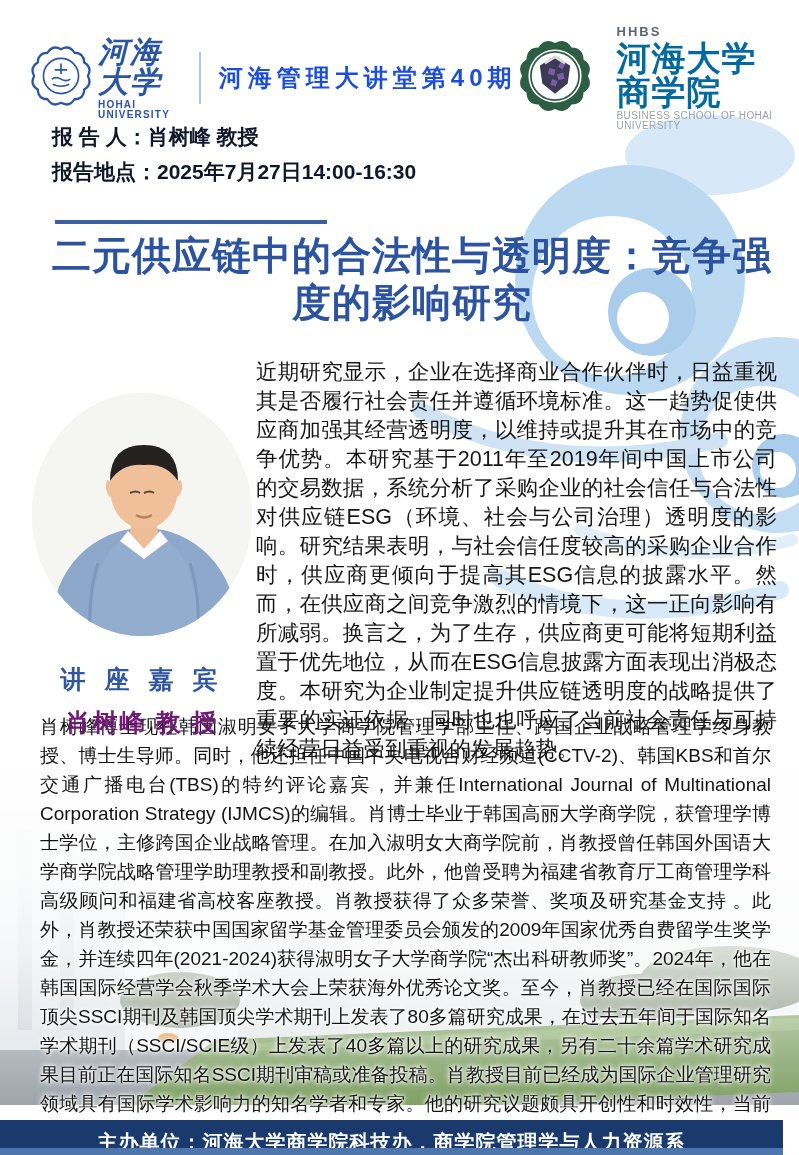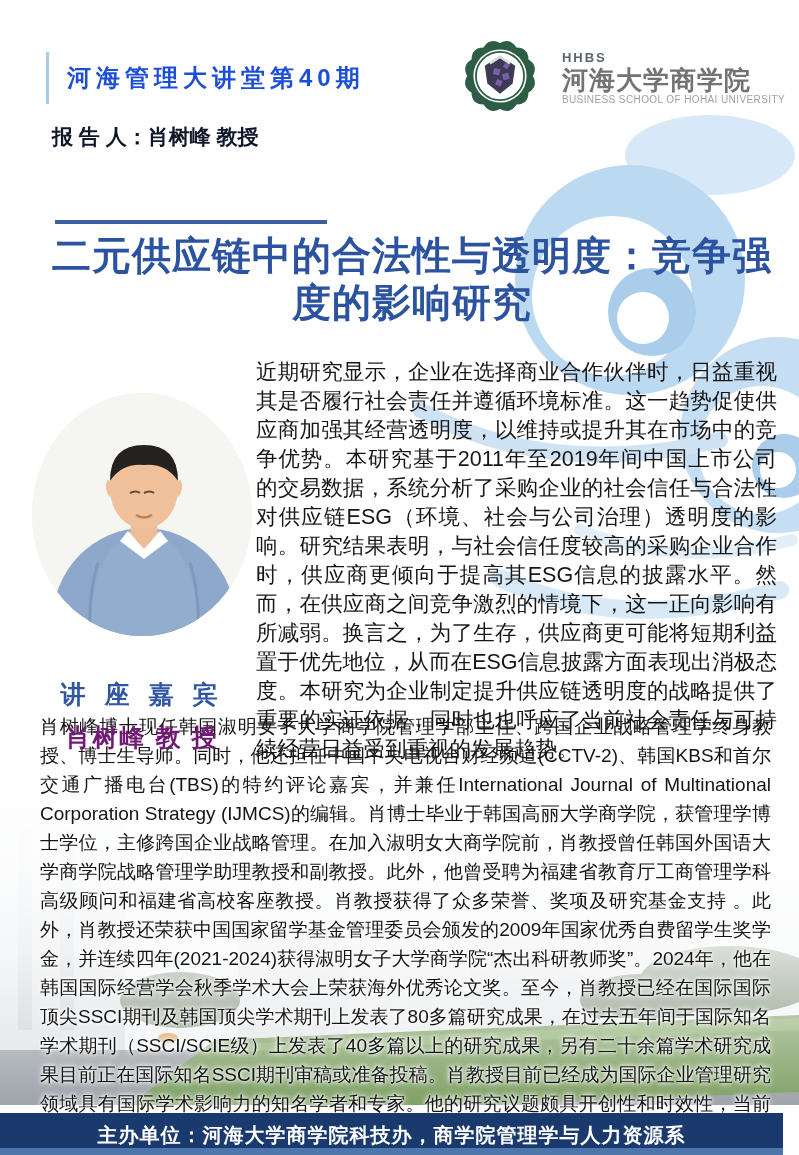--- a/index.html
+++ b/index.html
@@ -11,48 +11,48 @@
   .header{position:absolute;top:36px;left:30px;right:14px;height:84px;display:flex;align-items:center;z-index:5;}
   .uni-logo{display:flex;align-items:center;gap:6px;}
   .uni-text{display:flex;flex-direction:column;line-height:1;}
   .uni-cn{font-family:"DejaVu Serif",serif;font-style:italic;font-weight:bold;font-size:30px;color:#2b55a5;letter-spacing:2px;}
   .uni-en{font-size:10px;font-weight:bold;color:#2b55a5;letter-spacing:1.2px;margin-top:3px;}
   .hdr-divider{width:3px;height:52px;background:#a8cbe9;margin:0 18px 0 16px;}
   .series-title{font-size:24px;font-weight:bold;color:#1d4ed8;letter-spacing:5px;white-space:nowrap;}
   .school-logo{display:flex;align-items:center;gap:24px;margin-left:auto;}
   .school-text{display:flex;flex-direction:column;line-height:1;}
   .school-abbr{font-size:13px;font-weight:bold;color:#5c6670;letter-spacing:2px;}
-  .school-cn{font-size:26px;font-weight:bold;color:#737373;margin:3px 0 2px 0;letter-spacing:1px;}
+  .school-cn{font-size:34px;font-weight:bold;color:#0369a1;margin:3px 0 2px 0;letter-spacing:1px;}
   .school-en{font-size:10px;color:#9aa2aa;letter-spacing:.4px;}
 
   
   .info{position:absolute;top:119px;left:52px;z-index:5;}
   .info-row{font-size:21px;font-weight:bold;color:#0f172a;line-height:35px;white-space:pre;}
 
   .rule{position:absolute;top:220px;left:55px;width:272px;height:4px;background:#3c5f9e;z-index:5;}
 
   
   .lecture-title{position:absolute;top:233px;left:36px;width:752px;font-size:39px;line-height:1.2;
                  font-weight:bold;color:#2b53a0;letter-spacing:1px;z-index:5;text-align:center;}
 
   
   .content{position:absolute;top:330px;left:28px;right:22px;display:flex;z-index:5;}
   .left-col{width:228px;flex:0 0 228px;display:flex;flex-direction:column;align-items:center;}
   .photo-wrap{margin-top:63px;width:220px;height:243px;border-radius:50%;overflow:hidden;background:#f4f4f1;}
-  .caption1{margin-top:42px;font-size:25px;font-weight:bold;color:#2f55a3;letter-spacing:6px;}
+  .caption1{margin-top:27px;font-size:25px;font-weight:bold;color:#2f55a3;letter-spacing:6px;}
   .caption2{margin-top:10px;font-size:25px;font-weight:bold;color:#701a75;letter-spacing:2px;}
   .abstract{flex:1;margin-left:0px;font-size:21.5px;line-height:29px;color:#161616;text-align:justify;margin-top:28px;}
 
   
   .bio{position:absolute;top:712px;left:40px;right:28px;font-size:19px;line-height:29px;color:#141414;
        text-align:justify;z-index:4;
        text-shadow:0 0 3px #fff,0 0 5px #fff,0 0 7px rgba(255,255,255,.9);}
 
   
-  .footer{position:absolute;left:0;right:16px;bottom:0;height:42px;z-index:6;}
+  .footer{position:absolute;left:0;right:16px;bottom:0;height:35px;z-index:6;}
   .footer-bar{position:absolute;left:0;right:0;top:0;height:44px;background:#1a3a6e;display:flex;align-items:center;justify-content:center;}
   .footer-text{color:#ffffff;font-size:20px;font-weight:bold;letter-spacing:1px;}
   .footer-strip{position:absolute;left:0;right:0;bottom:0;height:7px;background:#4d76ad;}
 
   .clouds{top:110px;left:380px;z-index:1;}
   .arcs{top:560px;left:-40px;z-index:0;}
   .campus{top:700px;left:0;z-index:0;}
 </style>
 </head>
 <body>
@@ -122,20 +122,35 @@
       <rect x="756" y="318" width="5" height="24" fill="#d7dbde"></rect>
       <ellipse cx="168" cy="338" rx="10" ry="5" fill="#d98f3a"></ellipse>
       <rect x="0" y="350" width="799" height="55" fill="#8d949c"></rect>
       <polygon points="130,405 215,340 799,315 799,392 480,405" fill="#69904a"></polygon>
       <polygon points="215,345 799,318 799,330 230,352" fill="#7ba25a"></polygon>
       <rect x="0" y="0" width="799" height="405" fill="url(#whiteout)"></rect>
     </svg>
   </div>
 
   <div class="header">
+    <div class="uni-logo">
+      <span>
+        <svg width="62" height="62" viewBox="0 0 60 60">
+          <path d="M56,30 Q60.4,38.2 52.5,43 Q52.3,52.3 43,52.5 Q38.2,60.4 30,56 Q21.8,60.4 17,52.5 Q7.7,52.3 7.5,43 Q-0.4,38.2 4,30 Q-0.4,21.8 7.5,17 Q7.7,7.7 17,7.5 Q21.8,-0.4 30,4 Q38.2,-0.4 43,7.5 Q52.3,7.7 52.5,17 Q60.4,21.8 56,30 Z" fill="#ffffff" stroke="#2b55a5" stroke-width="2.2"></path>
+          <circle cx="30" cy="30" r="17" fill="none" stroke="#2b55a5" stroke-width="1.6"></circle>
+          <path d="M 21 33 q 4 -3 9 0 q 5 3 9 0" stroke="#2b55a5" stroke-width="1.6" fill="none"></path>
+          <path d="M 30 18 l 0 10 M 24 24 l 12 0" stroke="#2b55a5" stroke-width="1.6"></path>
+          <path d="M 22 38 q 8 4 16 0" stroke="#2b55a5" stroke-width="1.4" fill="none"></path>
+        </svg>
+      </span>
+      <span class="uni-text">
+        <span class="uni-cn">河海大学</span>
+        <span class="uni-en">HOHAI UNIVERSITY</span>
+      </span>
+    </div>
 
     <div class="hdr-divider"></div>
 
     <div class="series-title">河海管理大讲堂第40期</div>
 
     <div class="school-logo">
       <span>
         <svg width="76" height="76" viewBox="0 0 60 60">
           <path d="M56,30 Q60.4,38.2 52.5,43 Q52.3,52.3 43,52.5 Q38.2,60.4 30,56 Q21.8,60.4 17,52.5 Q7.7,52.3 7.5,43 Q-0.4,38.2 4,30 Q-0.4,21.8 7.5,17 Q7.7,7.7 17,7.5 Q21.8,-0.4 30,4 Q38.2,-0.4 43,7.5 Q52.3,7.7 52.5,17 Q60.4,21.8 56,30 Z" fill="#2e5d45"></path>
           <circle cx="30" cy="30" r="21" fill="#ffffff"></circle>
@@ -153,20 +168,21 @@
       <span class="school-text">
         <span class="school-abbr">HHBS</span>
         <span class="school-cn">河海大学商学院</span>
         <span class="school-en">BUSINESS SCHOOL OF HOHAI UNIVERSITY</span>
       </span>
     </div>
   </div>
 
   <div class="info">
     <div class="info-row"><span>报 告 人：</span><span>肖树峰 教授</span></div>
+    <div class="info-row"><span>报告地点：</span><span>2025年7月27日14:00-16:30</span></div>
   </div>
 
   <div class="rule"></div>
 
   <div class="lecture-title">二元供应链中的合法性与透明度：竞争强度的影响研究</div>
 
   <div class="content">
     <div class="left-col">
       <div class="photo-wrap">
         <svg width="220" height="243" viewBox="0 0 220 243">

